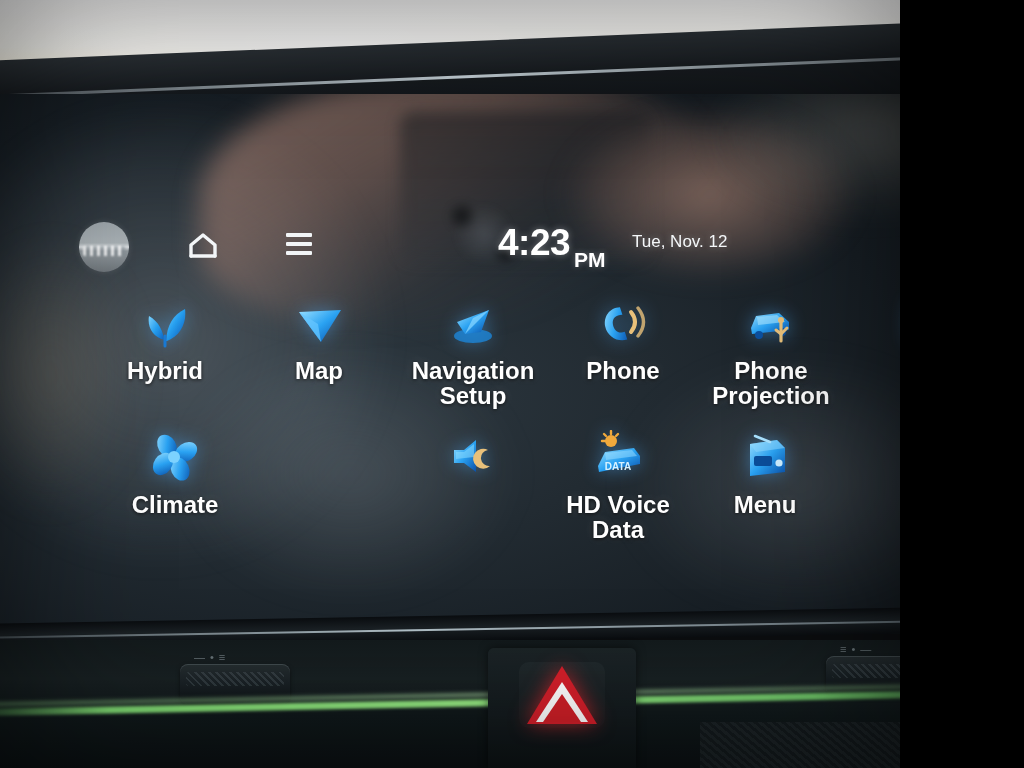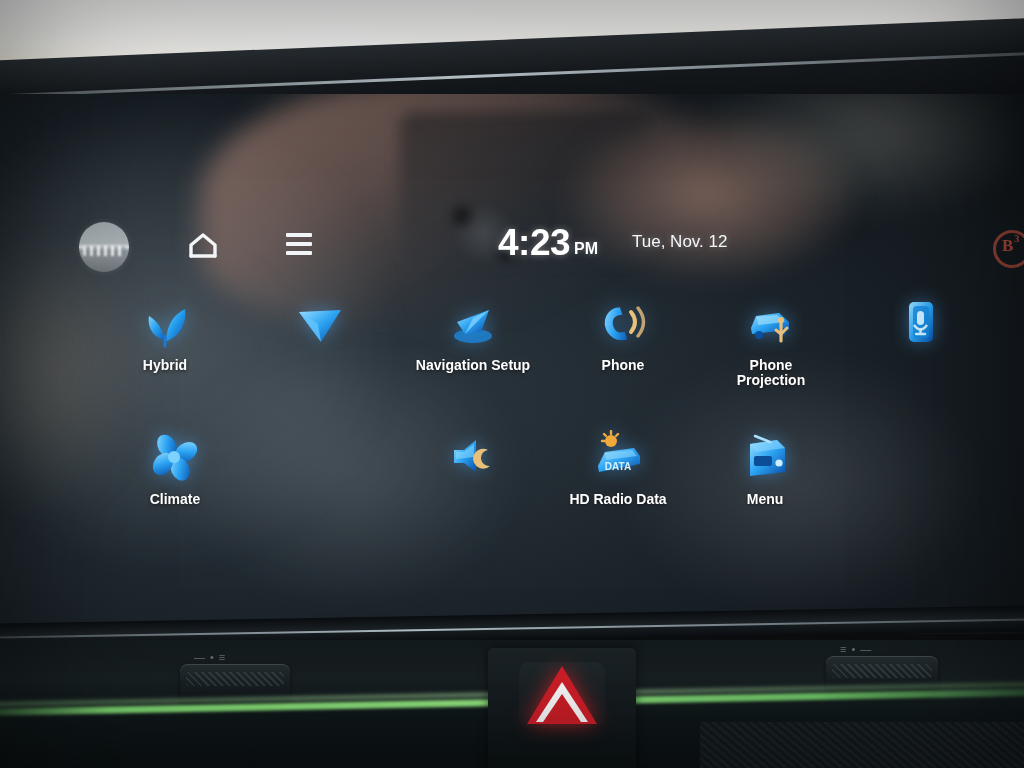--- a/index.html
+++ b/index.html
@@ -1,18 +1,18 @@
 <!DOCTYPE html>
 <html><head>
 <meta charset="utf-8">
 <style>
   html,body{margin:0;padding:0;background:#000;}
   body{width:1024px;height:768px;overflow:hidden;font-family:"Liberation Sans",sans-serif;}
 
-  #stage{position:relative;width:1024px;height:768px;overflow:hidden;background:#0b0d0f;}
+  #stage{position:relative;width:900px;height:768px;overflow:hidden;background:#0b0d0f;}
 
   
   .sky{
     position:absolute;left:0;top:0;width:1024px;height:120px;
     background:
       linear-gradient(to bottom,#ffffff 0%,#fdfcf6 38%,#fdf7e2 62%,#f7eccf 82%,#e9dcbe 100%);
   }
   .treeline{
     position:absolute;left:330px;top:52px;width:694px;height:52px;
     background:
@@ -116,21 +116,21 @@
   .ic-home{position:absolute;left:188px;top:232px;width:30px;height:26px;}
   .ic-menu{position:absolute;left:286px;top:233px;width:26px;height:22px;}
   .ic-menu i{display:block;height:4px;background:#f2f5f7;border-radius:1px;margin-bottom:5px;}
 
   .clock{
     position:absolute;left:498px;top:224px;color:#ffffff;
     font-size:37px;font-weight:bold;letter-spacing:-.5px;line-height:1;
     text-shadow:0 0 7px rgba(255,255,255,.35);
   }
   .ampm{
-    position:absolute;left:574px;top:240px;color:#ffffff;font-size:16px;font-weight:bold;
+    position:absolute;left:574px;top:248px;color:#ffffff;font-size:21px;font-weight:bold;
     text-shadow:0 0 6px rgba(255,255,255,.3);
   }
   .date{
     position:absolute;left:632px;top:232px;color:#f4f7f9;font-size:17px;font-weight:400;
     text-shadow:0 0 7px rgba(255,255,255,.3);
   }
 
   
   .wm{
     position:absolute;left:997px;top:232px;width:36px;height:34px;color:#c9513f;
@@ -146,21 +146,21 @@
 
   
   .grid{position:absolute;left:0;top:94px;width:1024px;height:540px;}
   .app{position:absolute;width:150px;text-align:center;}
   .app .ico{
     position:relative;width:56px;height:54px;margin:0 auto 8px auto;
     filter:drop-shadow(0 0 9px rgba(80,175,255,.45));
     text-align:right;
   }
   .app .lbl{
-    color:#ffffff;font-size:14px;font-weight:bold;line-height:1.05;
+    color:#ffffff;font-size:24px;font-weight:bold;line-height:1.05;
     text-shadow:0 1px 4px rgba(0,0,0,.85),0 0 9px rgba(255,255,255,.18);
     white-space:pre-line;
   }
 
   
   .dots{position:absolute;left:0;top:644px;width:1024px;text-align:center;}
   .dots span{
     display:inline-block;width:22px;height:7px;border-radius:4px;margin:0 6px;
     background:rgba(185,198,208,.55);box-shadow:0 0 5px rgba(180,200,215,.35);
   }
@@ -320,20 +320,21 @@
               <linearGradient id="gBlue2" x1="0" y1="0" x2="1" y2="1">
             <stop offset="0" stop-color="#9ae0ff"></stop>
                 <stop offset="50%" stop-color="#2aa2f2"></stop>
                 <stop offset="100%" stop-color="#0a4fa8"></stop>
           </linearGradient>
             </defs>
           <path d="M8 16 L50 14 L30 46 Z" fill="url(#gBlue2)"></path>
           <path d="M30 46 L27 28 L8 16 Z" fill="#65c6ff" opacity=".75"></path>
         </svg>
       </div>
+      <div class="lbl">Map</div>
     </div>
 
     <div class="app" style="left:398px;top:202px;">
       <div class="ico">
         <svg width="56" height="54" viewBox="0 0 56 54">
           <ellipse cx="28" cy="40" rx="19" ry="7" fill="#1d86d8" opacity=".8"></ellipse>
           <path d="M12 26 L44 14 L36 36 L20 38 Z" fill="url(#gBlue2)"></path>
           <path d="M20 38 L28 22 L44 14 Z" fill="#7fd2ff" opacity=".8"></path>
         </svg>
       </div>
@@ -413,21 +414,21 @@
             <path d="M21 1 L21 4"></path>
               <path d="M12 11 L15 11"></path>
               <path d="M14 4 L16 6"></path>
               <path d="M28 4 L26 6"></path>
           </g>
           <path d="M8 36 L15 22 L44 18 L50 26 L50 34 L9 42 Z" fill="url(#gBlue2)"></path>
           <path d="M15 23 L42 20 L47 26 L16 30 Z" fill="#9fe0ff" opacity=".5"></path>
           <text x="28" y="40" font-family="Liberation Sans, sans-serif" font-size="10" font-weight="bold" fill="#d6f2ff" text-anchor="middle">DATA</text>
         </svg>
       </div>
-      <div class="lbl">HD Radio Data</div>
+      <div class="lbl">HD Voice Data</div>
     </div>
 
     <div class="app" style="left:690px;top:336px;">
       <div class="ico">
         <svg width="56" height="54" viewBox="0 0 56 54">
           <path d="M13 14 L40 10 L48 18 L48 42 L13 46 Z" fill="url(#gBlue2)"></path>
           <path d="M13 14 L40 10 L48 18 L19 22 Z" fill="#8fd9ff" opacity=".55"></path>
           <rect x="17" y="26" width="18" height="10" rx="2" fill="#0b4d99"></rect>
           <circle cx="42" cy="33" r="3.6" fill="#cdeeff"></circle>
           <path d="M18 6 L33 12" stroke="#a9e2ff" stroke-width="2.6" stroke-linecap="round"></path>

